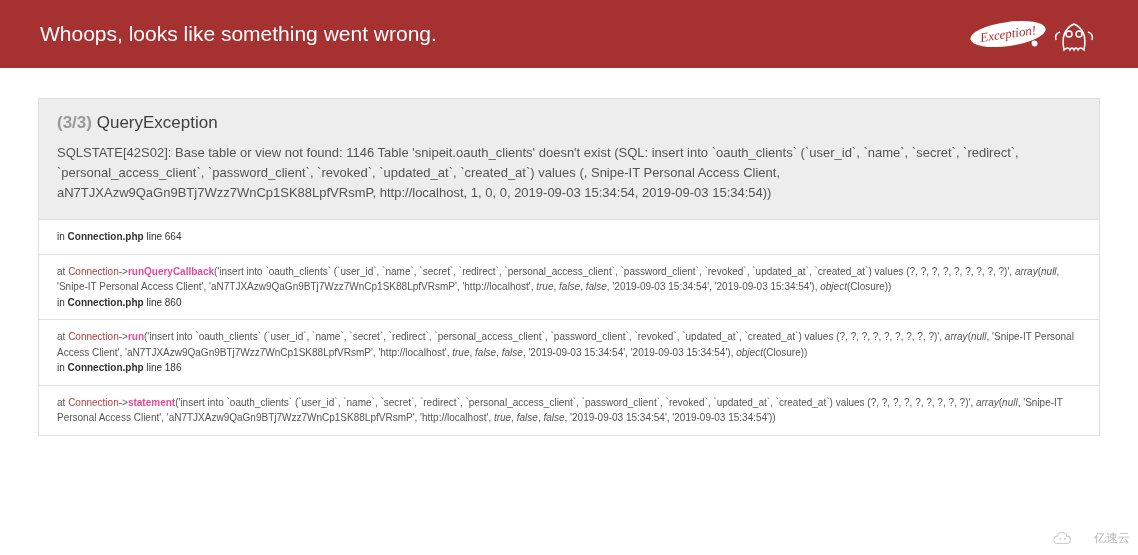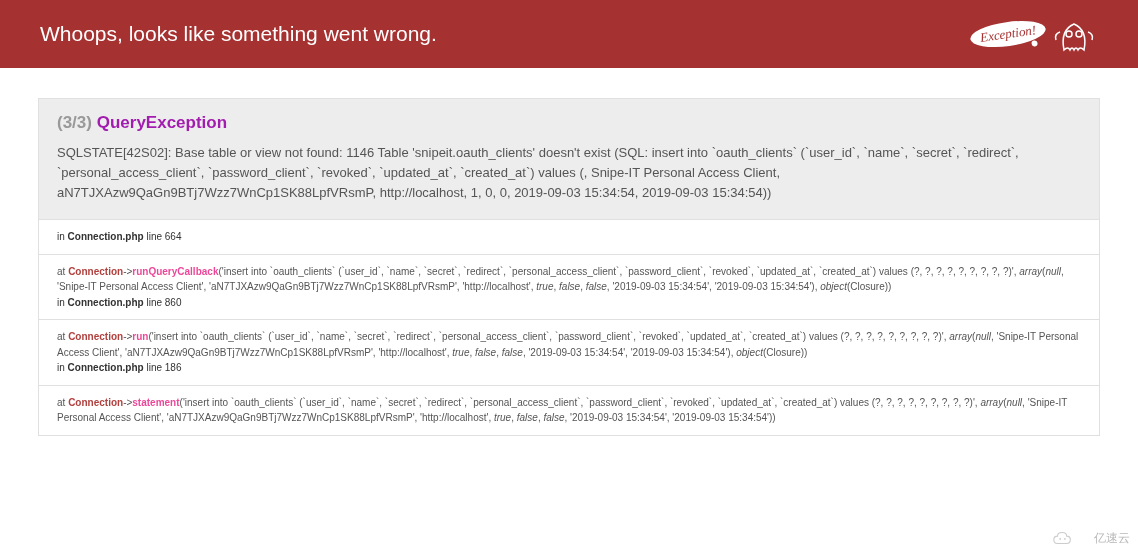--- a/index.html
+++ b/index.html
@@ -7,27 +7,27 @@
 .header { background:#a53131; color:#fff; height:68px; display:flex; align-items:center; justify-content:space-between; padding:0 40px; }
 .header h1 { font-size:21px; font-weight:500; }
 .ghost { display:flex; align-items:center; gap:4px; }
 .bubble { background:#fff; color:#a53131; font-style:italic; font-family:Georgia,serif; padding:4px 10px; border-radius:50%/50%; font-size:13px; position:relative; transform:rotate(-8deg); }
 .bubble::after { content:""; position:absolute; bottom:-4px; right:10px; width:6px; height:6px; background:#fff; border-radius:50%; }
 .ghost svg { stroke:#fff; fill:none; stroke-width:1.5; }
 .container { padding:30px 38px 10px; }
 .exc-box { background:#ededed; border:1px solid #e0e0e0; padding:14px 18px 16px; }
 .exc-hdr { font-size:17px; margin-bottom:10px; }
 .exc-hdr .count { color:#999; font-weight:700;text-align:right; }
-.exc-hdr .name { color:#a21caf; font-weight:700; }
+.exc-hdr .name { color:#404040; font-weight:400; }
 .exc-msg { color:#555; line-height:1.55; font-size:13px; }
 .trace-row { border:1px solid #e0e0e0; border-top:none; padding:9px 18px; line-height:1.55; font-size:10px; color:#555; word-break:break-word; }
 .trace-row.first { border-top:none; }
 .in { color:#333; }
 .in .file { font-weight:700; color:#333; }
-.cls { color:#b0413e;font-weight:bold; }
+.cls { color:#b0413e; }
 .mtd { color:#ec4899; font-weight:700; }
 .kw { font-style:italic; }
 .watermark { position:fixed; right:8px; bottom:6px; opacity:.6; font-size:12px; color:#888; display:flex; align-items:center; gap:20px; }
 .watermark svg { width:22px; height:22px; }
 </style>
 </head>
 <body>
 
 <div class="header">
   <h1>Whoops, looks like something went wrong.</h1>

